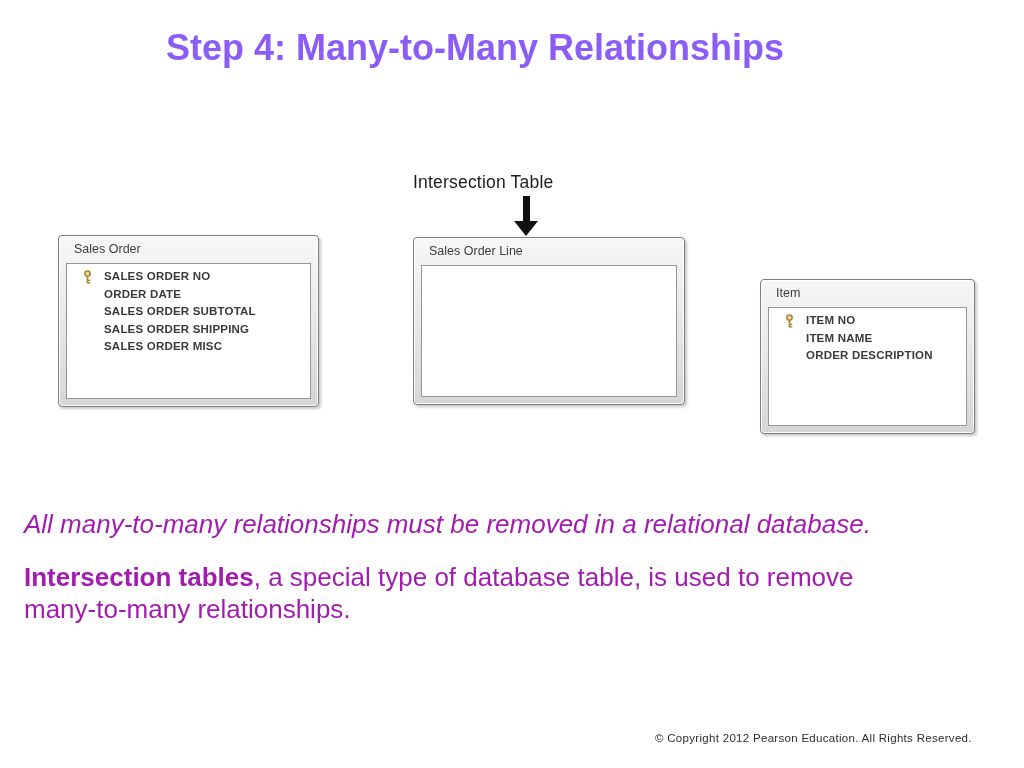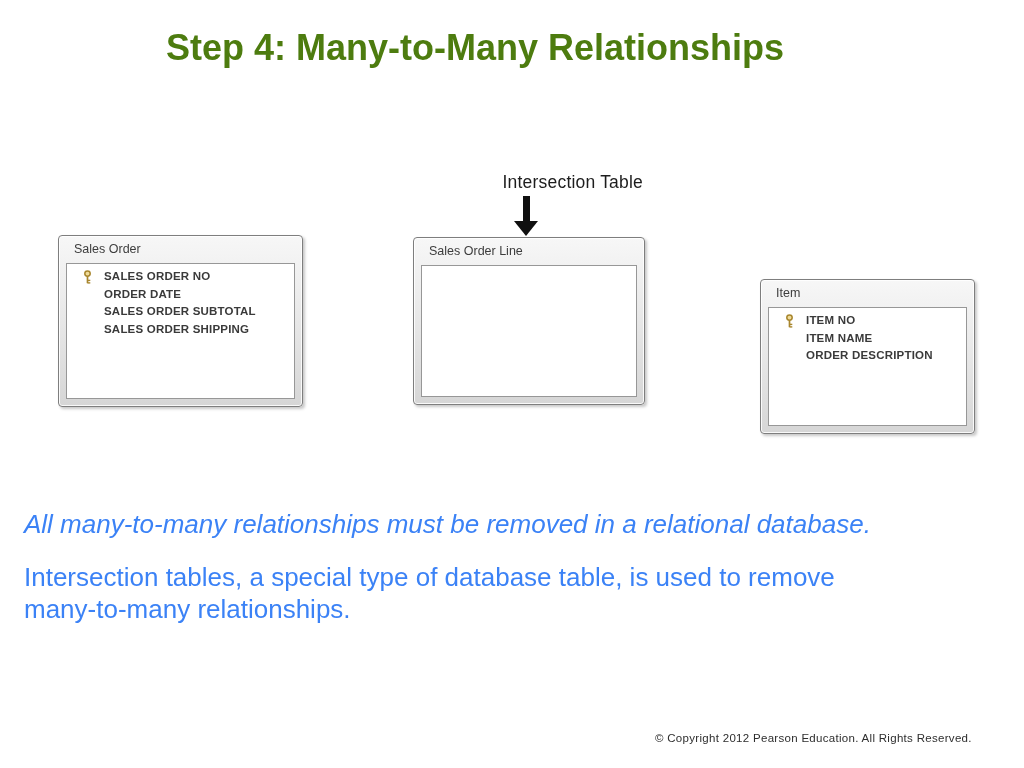--- a/index.html
+++ b/index.html
@@ -5,71 +5,71 @@
   html,body { margin:0; padding:0; }
   body {
     width:1024px; height:768px; background:#ffffff; position:relative;
     overflow:hidden; font-family:"Liberation Sans", sans-serif;
   }
 
   
   .slide-title {
     position:absolute; left:166px; top:28px; margin:0;
     font-size:36px; font-weight:bold; line-height:40px;
-    color:#4d7c0f; white-space:nowrap;
+    color:#8b5cf6; white-space:nowrap;
   }
 
   
   .callout-label {
     position:absolute; left:413px; top:172px; width:230px;
-    text-align:right; font-size:17.5px; color:#1d1d1d; letter-spacing:0.2px;
+    text-align:left; font-size:17.5px; color:#1d1d1d; letter-spacing:0.2px;
   }
   .arrow { position:absolute; left:504px; top:196px; width:44px;
     display:flex; flex-direction:column; align-items:center; }
   .arrow-shaft { width:7px; height:25px; background:#101010; }
   .arrow-head { width:0; height:0; border-left:12px solid transparent;
     border-right:12px solid transparent; border-top:15px solid #101010; }
 
   
   .table-box {
     position:absolute; border:1px solid #7e7e7e; border-radius:4px;
     background:linear-gradient(180deg,#f7f7f7 0%,#e9e9e9 45%,#d6d6d6 100%);
     box-shadow: inset 0 0 0 1px rgba(255,255,255,0.85), 2px 2px 3px rgba(0,0,0,0.22);
   }
-  #box-sales-order      { left:58px;  top:235px; width:243px; height:170px; }
-  #box-sales-order-line { left:413px; top:237px; width:230px; height:166px; }
+  #box-sales-order      { left:58px;  top:235px; width:243px; height:170px;padding-left:16px; }
+  #box-sales-order-line { left:413px; top:237px; width:230px; height:166px;padding-left:40px; }
   #box-item             { left:760px; top:243px; width:213px; height:153px;margin-top:36px; }
 
   .table-title {
     position:absolute; left:15px; top:6px; font-size:12.5px; color:#3d3d3d;
     white-space:nowrap;
   }
   .table-panel {
     position:absolute; left:7px; right:7px; top:27px; bottom:7px;
     background:#ffffff; border:1px solid #979797; overflow:hidden;
   }
   .field-list { list-style:none; margin:0; padding:4px 0 0 0; }
   .field-row {
     position:relative; height:17.5px; line-height:17.5px; padding-left:37px;
     font-size:11.5px; font-weight:bold; color:#3a3a3a; letter-spacing:0.2px;
     white-space:nowrap;
   }
   .key-icon { position:absolute; left:15px; top:2px; width:11px; height:14px; }
 
   
-  .para { margin:0; color:#3b82f6; }
+  .para { margin:0; color:#a21caf; }
   #para1 {
     position:absolute; left:24px; top:508px; font-size:26px; font-style:italic;
     white-space:nowrap; line-height:32px;
   }
   #para2 {
     position:absolute; left:24px; top:561px; width:880px; font-size:26px;
     line-height:32px;
   }
-  #para2 .bold { font-weight:normal;margin-top:16px; }
+  #para2 .bold { font-weight:bold;margin-top:16px; }
 
   
   .copyright {
     position:absolute; left:655px; top:732px; font-size:11.5px;
     letter-spacing:0.3px; color:#2e2e2e; white-space:nowrap;
   }
 </style>
 </head>
 <body>
 
@@ -108,20 +108,24 @@
             
             <span>SALES ORDER SUBTOTAL</span>
           </li>
 
 
           <li class="field-row">
             
             <span>SALES ORDER SHIPPING</span>
           </li>
 
+          <li class="field-row">
+            
+            <span>SALES ORDER MISC</span>
+          </li>
 
         </ul>
     </div>
   </div>
 
   <div class="table-box" id="box-sales-order-line">
     <div class="table-title">Sales Order Line</div>
     <div class="table-panel">
       <ul class="field-list">
         

